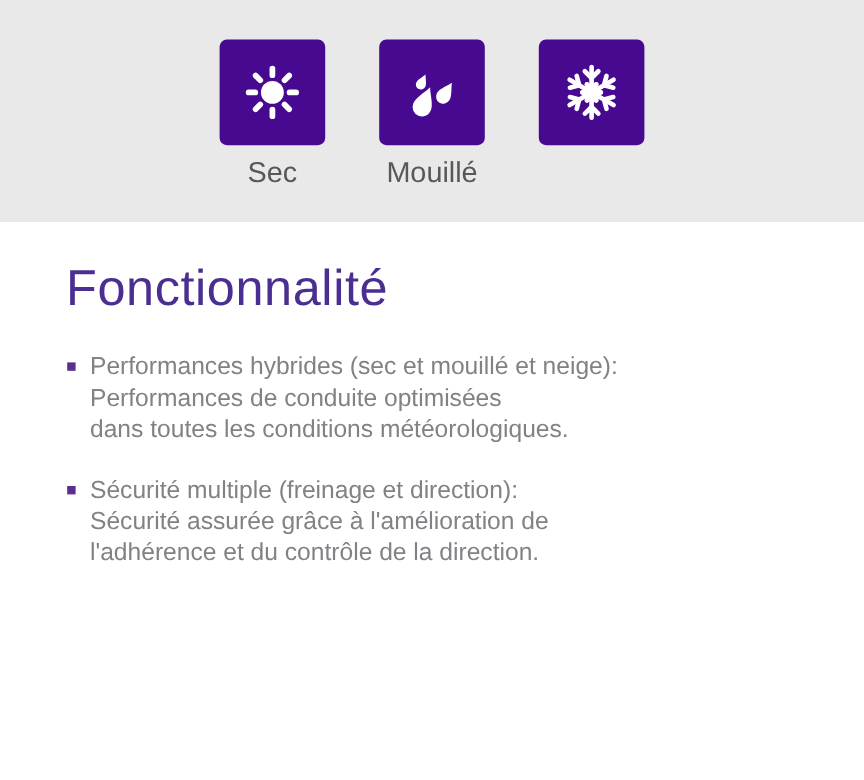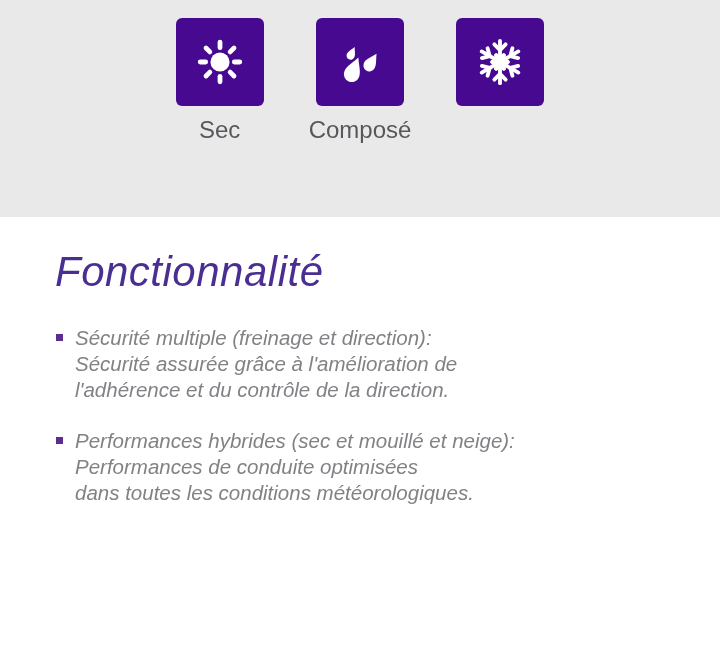--- a/index.html
+++ b/index.html
@@ -8,26 +8,26 @@
     width: 720px;
     height: 650px;
     background: #ffffff;
     font-family: "Liberation Sans", "DejaVu Sans", sans-serif;
     overflow: hidden;
     position: relative;
   }
   
   .weather-bar {
     width: 100%;
-    height: 217px;
+    height: 185px;
     background: #e9e9e9;
     display: flex;
     justify-content: center;
     align-items: flex-start;
-    padding-top: 18px;
+    padding-top: 33px;
   }
   .tiles {
     display: flex;
     gap: 45px;
   }
   .tile-group {
     display: flex;
     flex-direction: column;
     align-items: center;
   }
@@ -44,21 +44,20 @@
   .tile-label {
     margin-top: 9px;
     font-size: 24px;
     font-weight: 400;
     color: #57585c;
     line-height: 30px;
   }
   
   .main {
     padding: 30px 55px 0 55px;
-    font-style: italic;
   }
   .page-title {
     font-size: 42px;
     font-weight: 300;
     color: #4b2e91;
     line-height: 50px;
     letter-spacing: 0.5px;
   }
   .features {
     list-style: none;
@@ -114,21 +113,21 @@
       <div class="tile-group">
         <div class="tile">
           <svg width="60" height="60" viewBox="0 0 88 88" aria-hidden="true">
             <g fill="#ffffff">
               <path transform="translate(31,33) rotate(25) scale(0.55)" d="M0,-22 C4,-13 11,-5 11,3 A11,11 0 1,1 -11,3 C-11,-5 -4,-13 0,-22 Z"></path>
               <path transform="translate(33,59) rotate(22) scale(1.05)" d="M0,-22 C4,-13 11,-5 11,3 A11,11 0 1,1 -11,3 C-11,-5 -4,-13 0,-22 Z"></path>
               <path transform="translate(59,47) rotate(32) scale(0.8)" d="M0,-22 C4,-13 11,-5 11,3 A11,11 0 1,1 -11,3 C-11,-5 -4,-13 0,-22 Z"></path>
             </g>
           </svg>
         </div>
-        <div class="tile-label">Composé</div>
+        <div class="tile-label">Mouillé</div>
       </div>
 
       <div class="tile-group">
         <div class="tile">
           <svg width="62" height="62" viewBox="0 0 88 88" aria-hidden="true">
             <defs>
               <g id="sf-arm" stroke="#ffffff" stroke-width="5.5" stroke-linecap="round">
                 <line x1="44" y1="44" x2="44" y2="14"></line>
                 <line x1="44" y1="27" x2="36" y2="19"></line>
                 <line x1="44" y1="27" x2="52" y2="19"></line>
@@ -148,26 +147,26 @@
 
     </div>
   </header>
 
   <main class="main">
     <h1 class="page-title">Fonctionnalité</h1>
 
     <ul class="features">
       <li class="feature-item">
         <span class="feature-bullet"></span>
+        <p class="feature-text">Performances hybrides (sec et mouillé et neige):
+Performances de conduite optimisées
+dans toutes les conditions météorologiques.</p>
+      </li>
+      <li class="feature-item">
+        <span class="feature-bullet"></span>
         <p class="feature-text">Sécurité multiple (freinage et direction):
 Sécurité assurée grâce à l'amélioration de
 l'adhérence et du contrôle de la direction.</p>
-      </li>
-      <li class="feature-item">
-        <span class="feature-bullet"></span>
-        <p class="feature-text">Performances hybrides (sec et mouillé et neige):
-Performances de conduite optimisées
-dans toutes les conditions météorologiques.</p>
       </li>
     </ul>
   </main>
 
 </div>
 
 </body></html>

